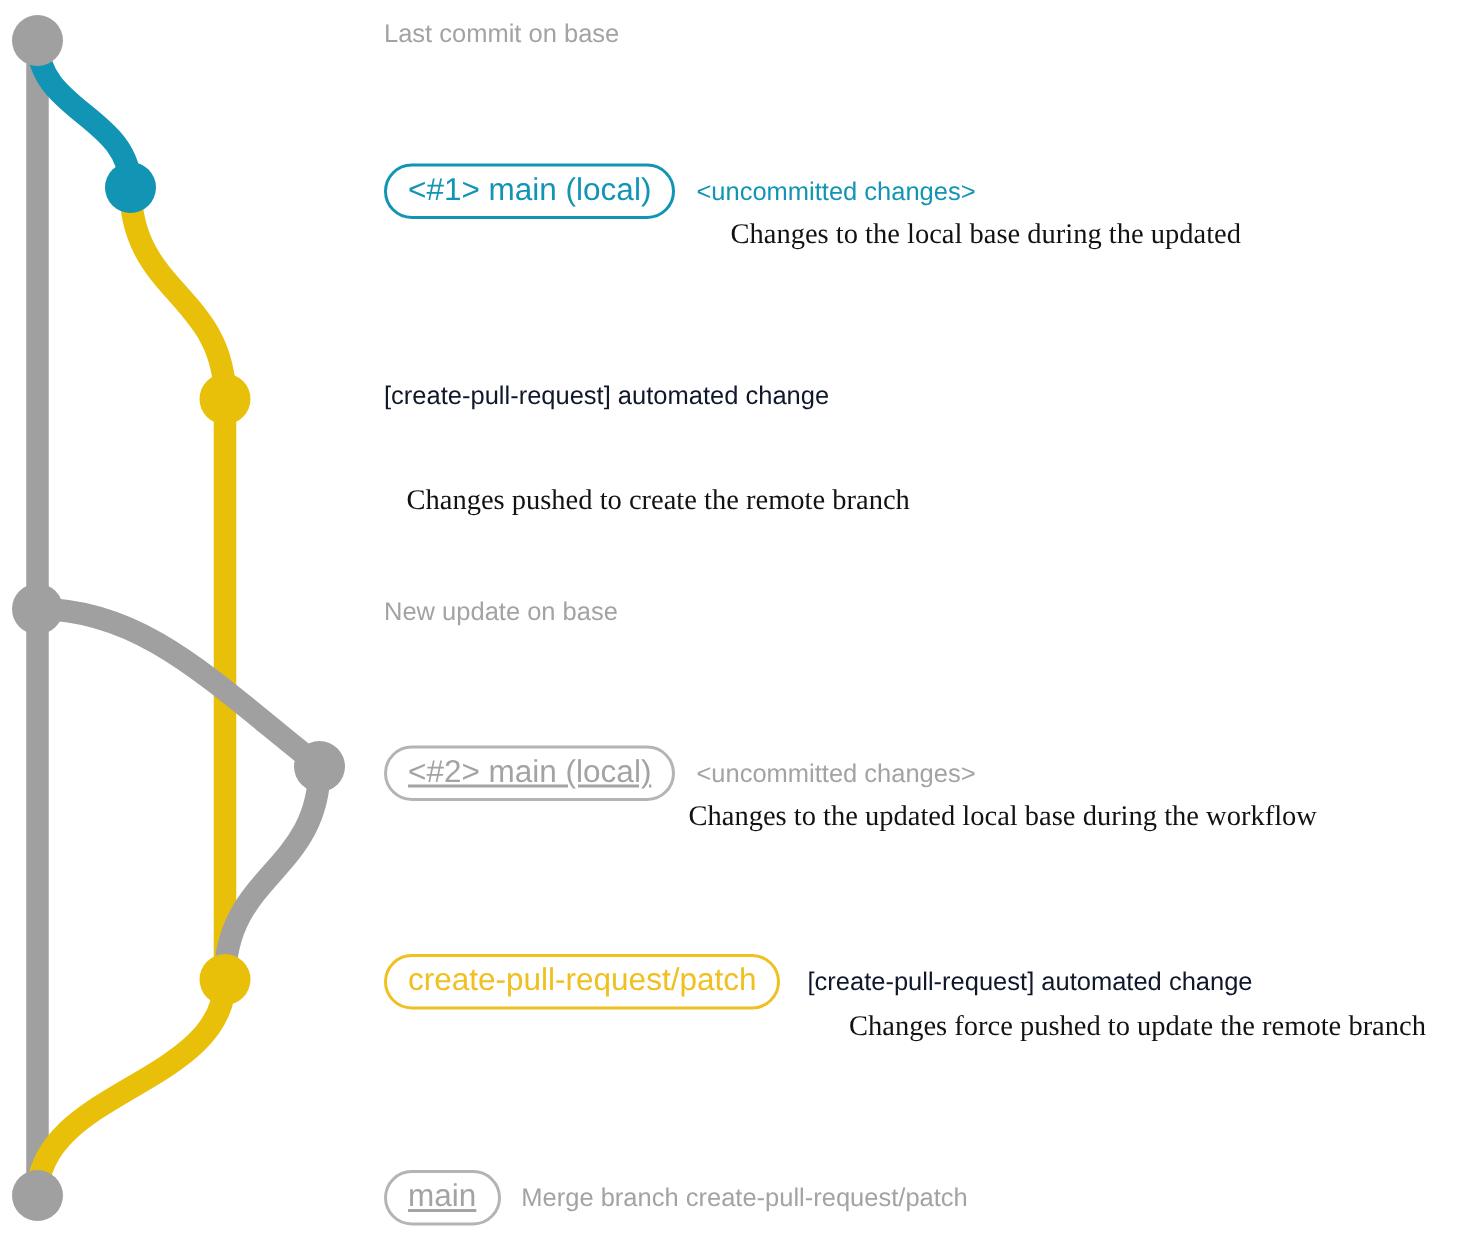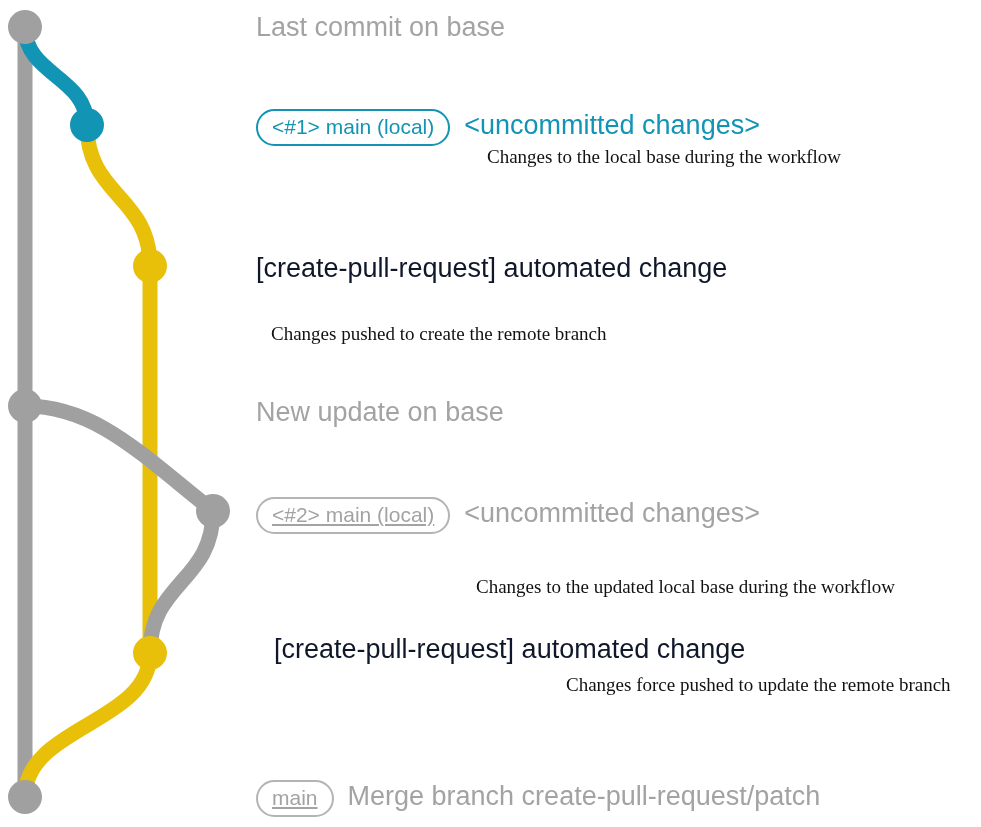--- a/index.html
+++ b/index.html
@@ -41,21 +41,21 @@
     line-height: 1;
     white-space: nowrap;
     background: #ffffff;
   }
   .pill.blue   { color: #1294b5; border-color: #1294b5; }
   .pill.gray   { color: #a3a3a3; border-color: #b4b4b4; text-decoration: underline; }
   .pill.yellow { color: #efc01f; border-color: #efc01f; }
 
   
   .subject {
-    font-size: 27px;
+    font-size: 17px;
     line-height: 1;
     white-space: nowrap;
   }
   .subject.blue   { color: #1294b5; }
   .subject.gray   { color: #a3a3a3; }
   .subject.yellow { color: #0f172a; text-align: right; }
 
   
   .caption {
     position: absolute;
@@ -99,39 +99,40 @@
 
 <div class="row" style="left:256px; top:14px;">
   <span class="subject gray">Last commit on base</span>
 </div>
 
 <div class="row" style="left:256px; top:109px;">
   <span class="pill blue">&lt;#1&gt; main (local)</span>
   <span class="gap-sm"></span>
   <span class="subject blue">&lt;uncommitted changes&gt;</span>
 </div>
-<div class="caption" style="left:487px; top:147px;">Changes to the local base during the workflow</div>
+<div class="caption" style="left:487px; top:147px;">Changes to the local base during the updated</div>
 
 <div class="row" style="left:256px; top:255px;">
   <span class="subject yellow">[create-pull-request] automated change</span>
 </div>
 <div class="caption" style="left:271px; top:291px;margin-top:33px;">Changes pushed to create the remote branch</div>
 
 <div class="row" style="left:256px; top:399px;">
   <span class="subject gray">New update on base</span>
 </div>
 
 <div class="row" style="left:256px; top:497px;">
   <span class="pill gray">&lt;#2&gt; main (local)</span>
   <span class="gap-sm"></span>
   <span class="subject gray">&lt;uncommitted changes&gt;</span>
 </div>
-<div class="caption" style="left:476px; top:535px;margin-top:42px;">Changes to the updated local base during the workflow</div>
+<div class="caption" style="left:459px; top:535px;">Changes to the updated local base during the workflow</div>
 
 <div class="row" style="left:256px; top:636px;">
+  <span class="pill yellow">create-pull-request/patch</span>
   <span class="gap-md"></span>
   <span class="subject yellow">[create-pull-request] automated change</span>
 </div>
 <div class="caption" style="left:566px; top:675px;">Changes force pushed to update the remote branch</div>
 
 <div class="row" style="left:256px; top:780px;">
   <span class="pill gray">main</span>
   <span class="gap-sm"></span>
   <span class="subject gray">Merge branch create-pull-request/patch</span>
 </div>

